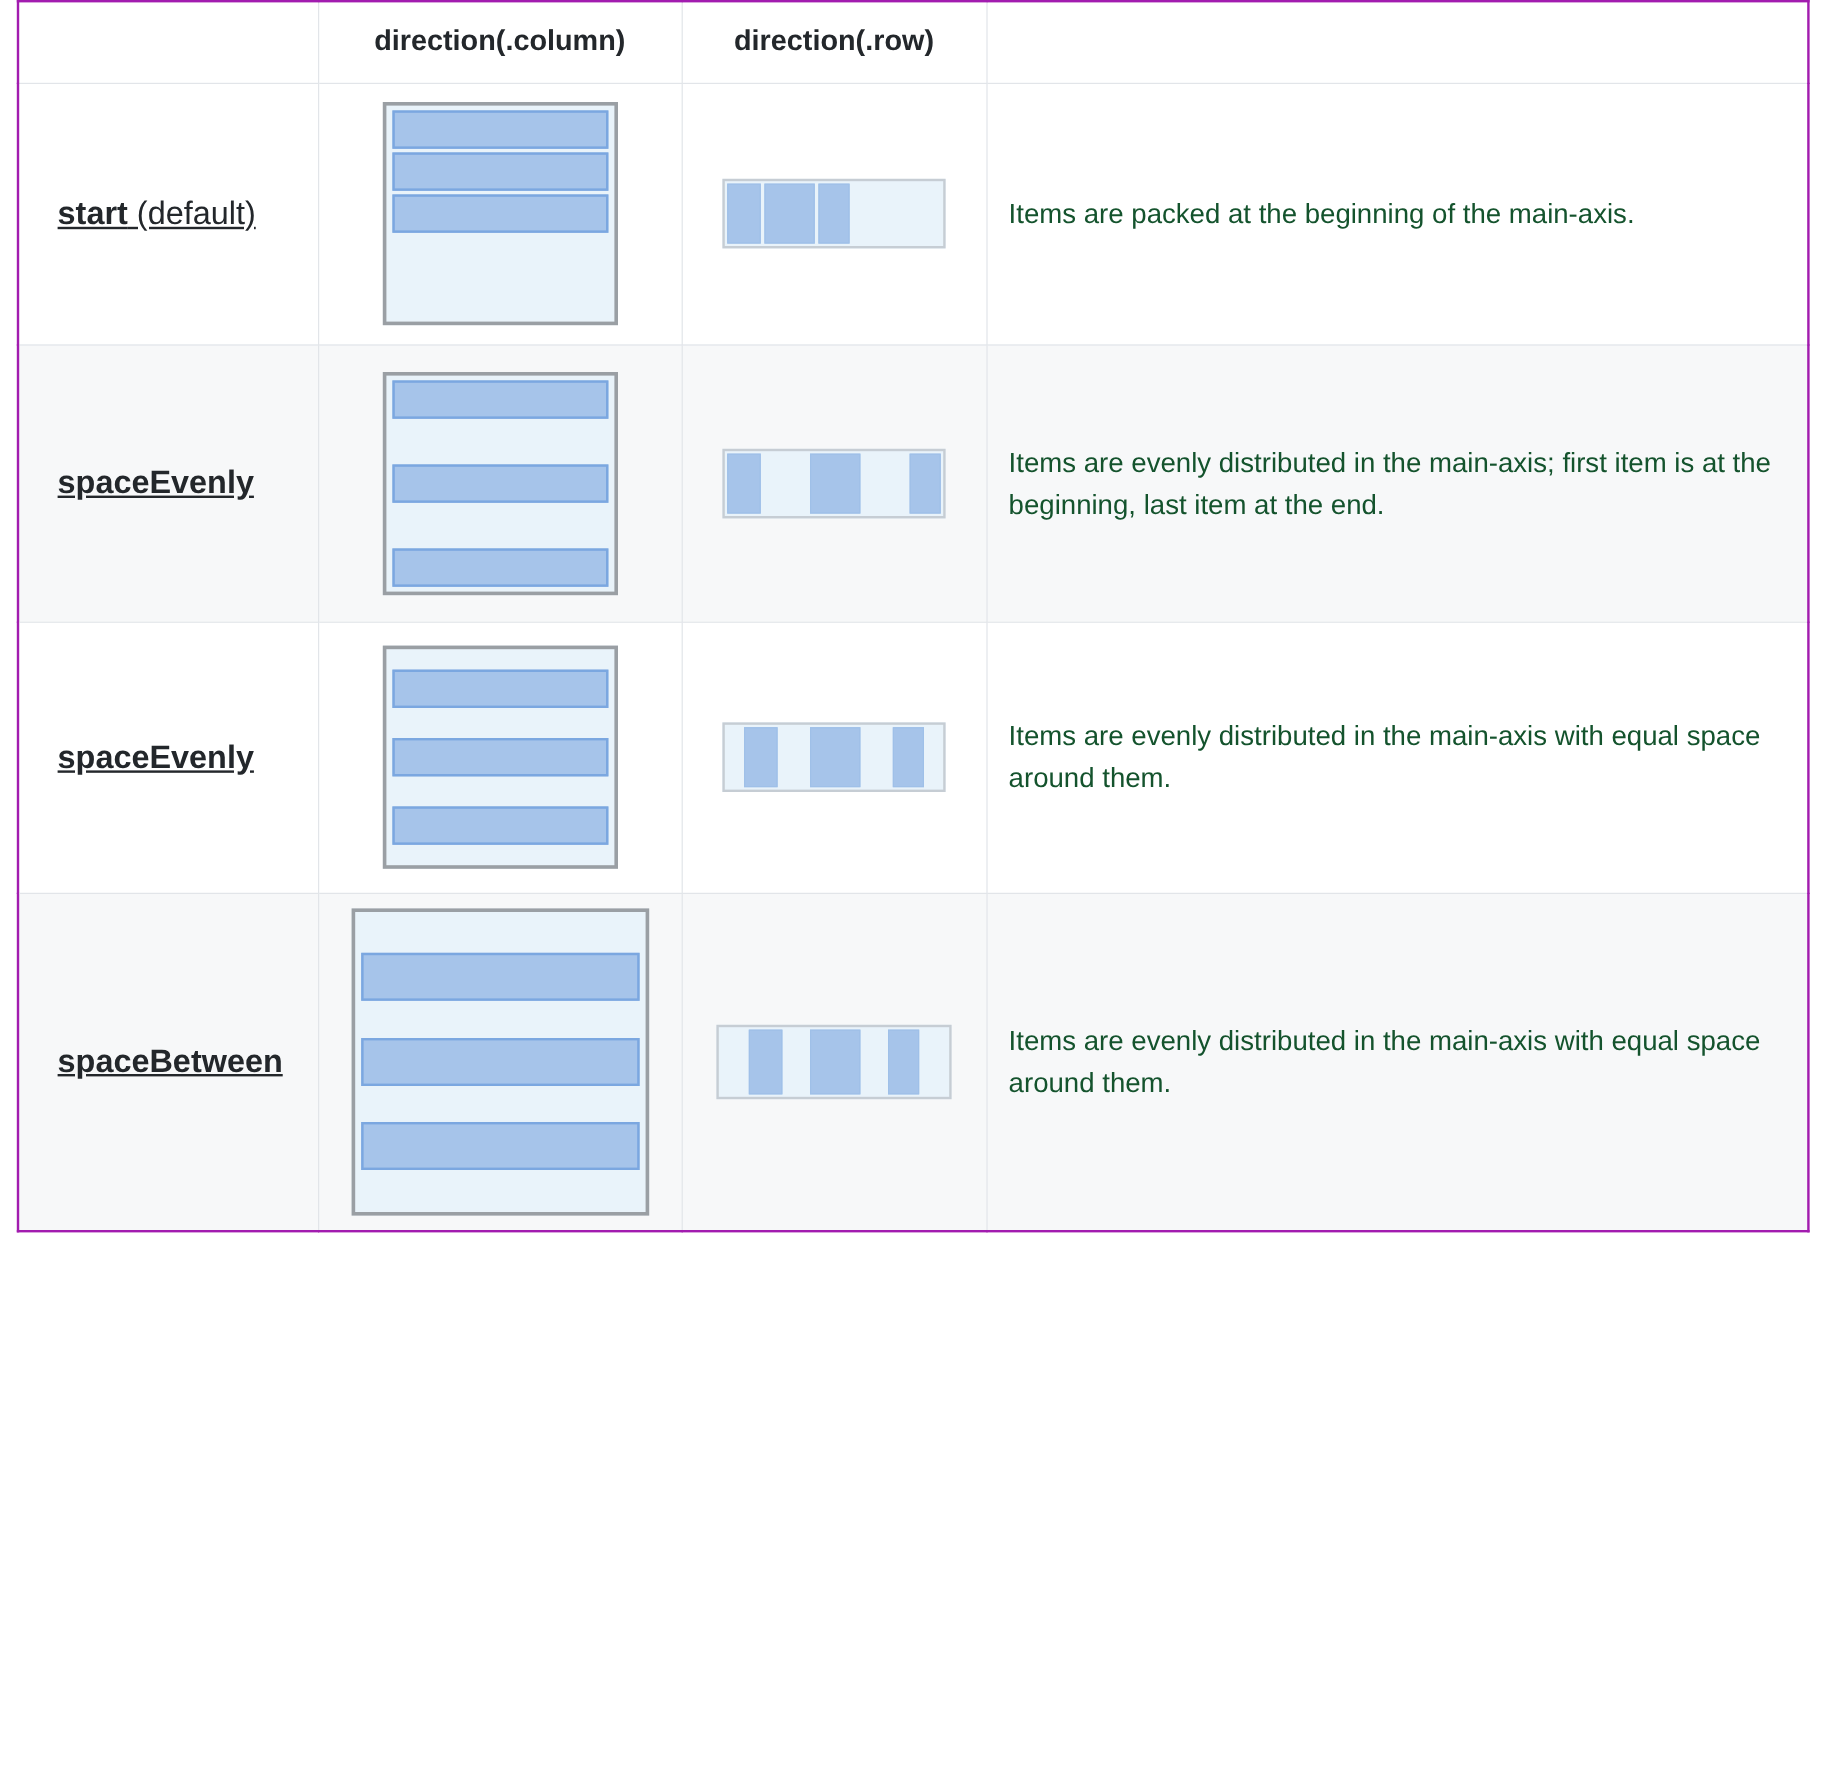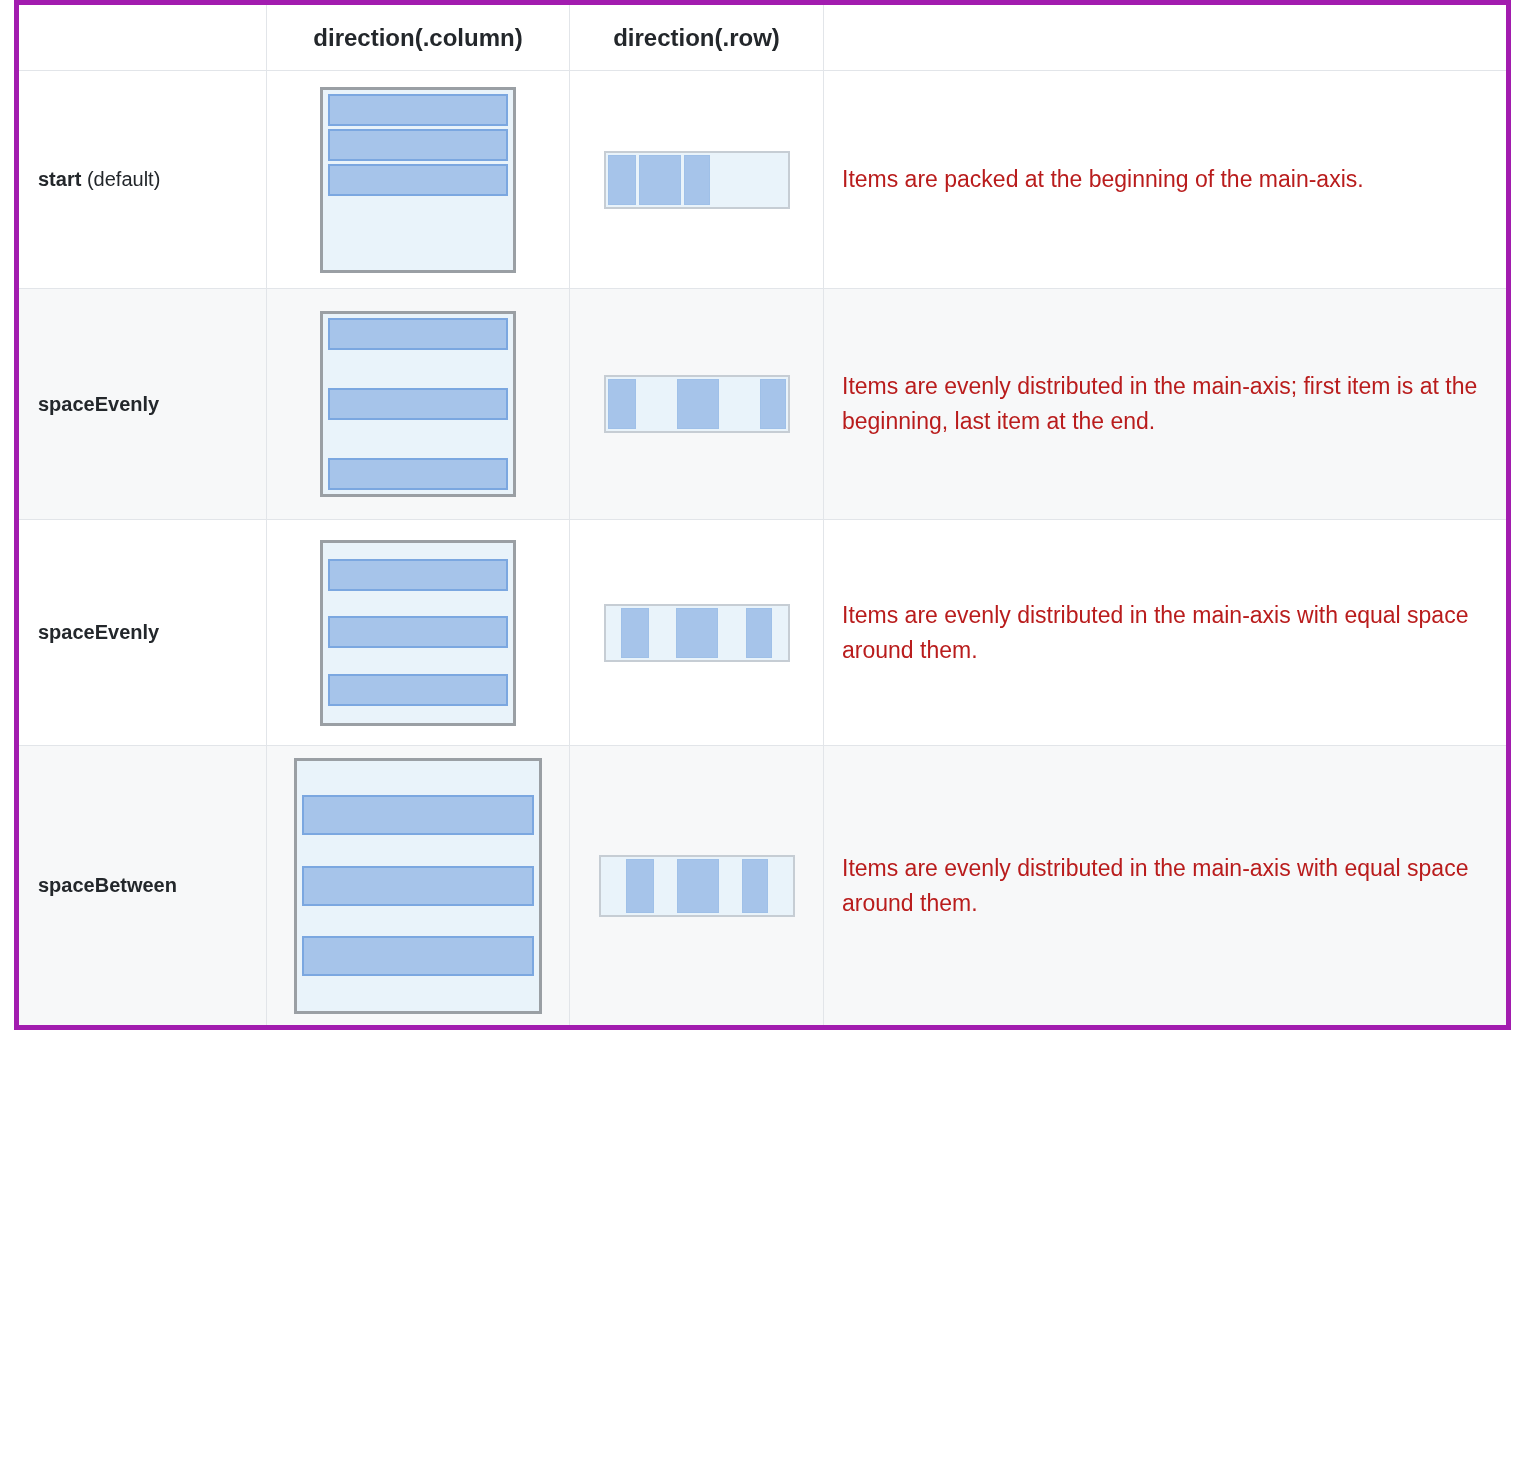--- a/index.html
+++ b/index.html
@@ -20,21 +20,21 @@
     width: 1520px;
     height: 1482px;
     box-sizing: border-box;
     padding: 0 8px 0 14px;
   }
 
   table.flex-table {
     border-collapse: collapse;
     width: 1492px;
     table-layout: fixed;
-    border: 5px solid #a21caf;
+    border: 2px solid #a21caf;
   }
 
   table.flex-table col.c-name  { width: 250px; }
   table.flex-table col.c-col   { width: 303px; }
   table.flex-table col.c-row   { width: 254px; }
   table.flex-table col.c-desc  { width: 685px; }
 
   thead th {
     border: 1px solid #e2e5e9;
     background: #ffffff;
@@ -53,31 +53,32 @@
     border: 1px solid #e2e5e9;
     vertical-align: middle;
     box-sizing: border-box;
     padding: 0;
   }
 
   tbody tr.alt td { background: #f7f8f9; }
   tbody tr.plain td { background: #ffffff; }
 
   td.name-cell {
-    font-size: 20px;
+    font-size: 27px;
     color: #23272b;
-    padding: 0 0 0 19px;
+    padding: 0 0 0 32px;
+    text-decoration: underline;
   }
   td.name-cell .nm-main { font-weight: bold; }
   td.name-cell .nm-sub  { font-weight: normal; }
 
   td.desc-cell {
     font-size: 23px;
     line-height: 1.52;
-    color: #b91c1c;
+    color: #14532d;
     padding: 0 26px 0 18px;
   }
 
   td.diagram-cell {
     text-align: center;
   }
   td.diagram-cell .diagram-holder {
     display: flex;
     align-items: center;
     justify-content: center;

